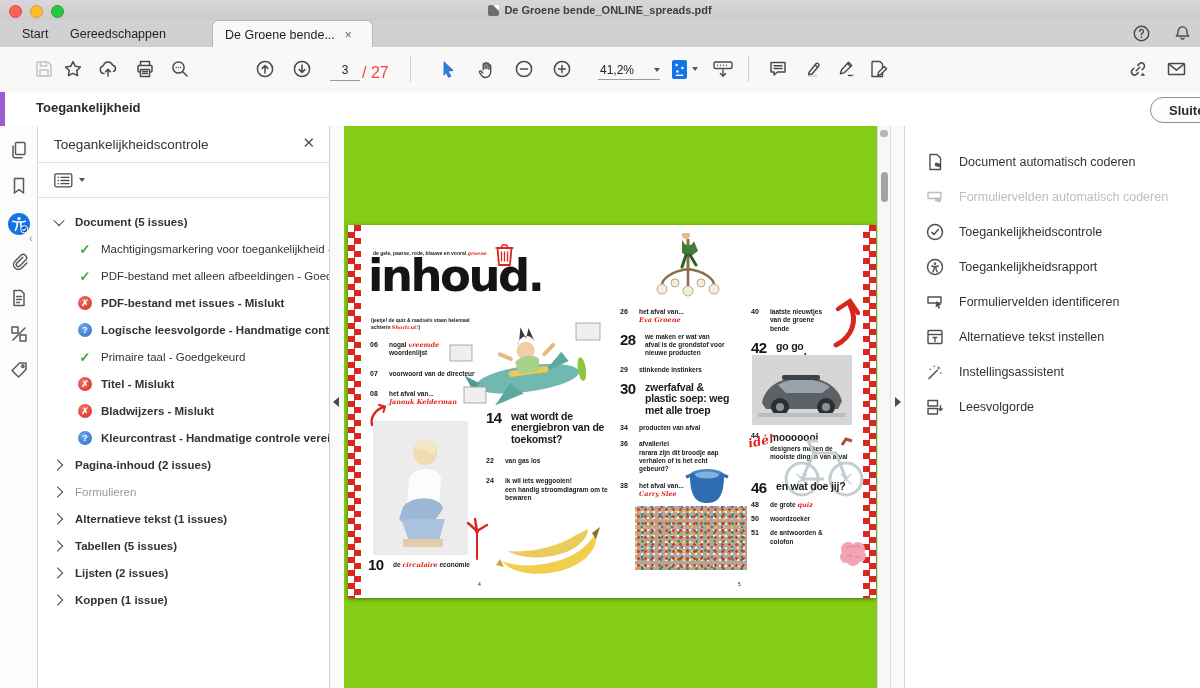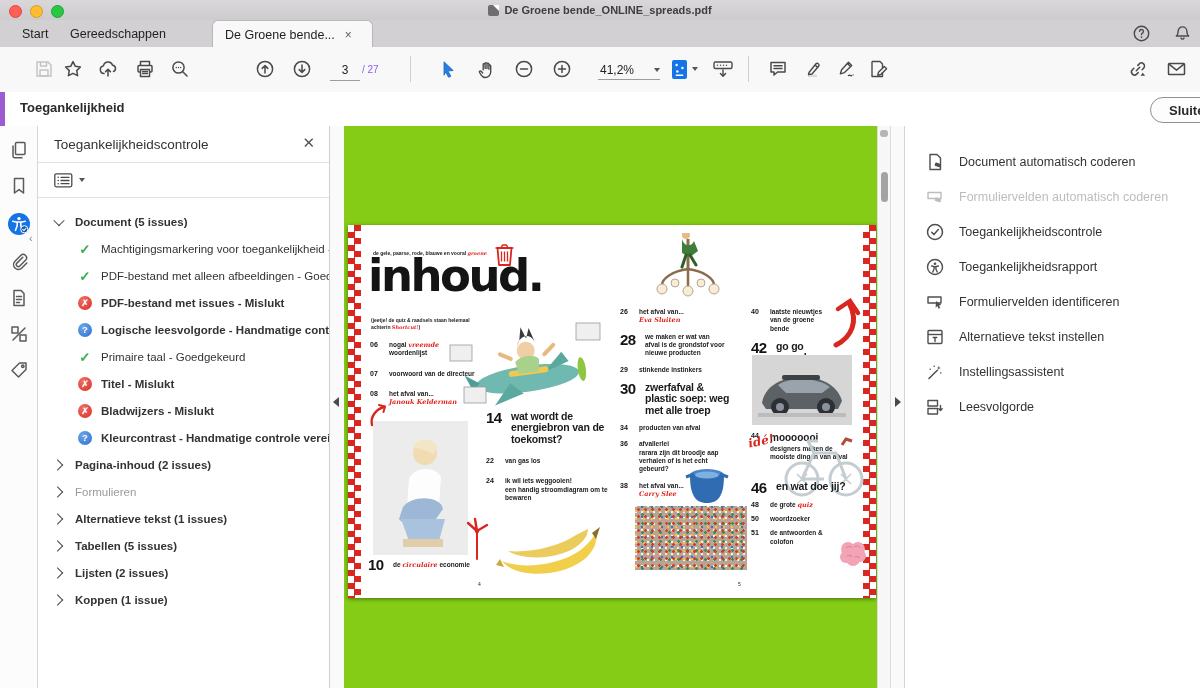--- a/index.html
+++ b/index.html
@@ -31,31 +31,31 @@
   .tab-close{color:#5f5f5f;font-size:12px;line-height:1;}
   .tabbar-right{position:absolute;right:8px;top:0;height:27px;display:flex;align-items:center;gap:22px;}
   
   .toolbar{position:absolute;left:0;top:47px;width:1200px;height:45px;background:#f9f8f9;
     border-bottom:1px solid #bdbdbd;}
   .tbi{position:absolute;top:12px;width:20px;height:20px;}
   .tsep{position:absolute;top:9px;width:1px;height:26px;background:#cfcfcf;}
   .pagebox{position:absolute;left:330px;top:13px;width:26px;height:19px;}
   .pagebox input{width:26px;height:17px;border:none;border-bottom:1px solid #9c9c9c;
     background:transparent;text-align:center;font-size:12px;font-family:inherit;color:#222;}
-  .pagetotal{position:absolute;left:362px;top:17px;font-size:10px;color:#8b5cf6;}
+  .pagetotal{position:absolute;left:362px;top:17px;font-size:16px;color:#ef4444;}
   .zoomctl{position:absolute;left:598px;top:13px;width:62px;height:19px;
     border-bottom:1px solid #9c9c9c;display:flex;align-items:center;justify-content:space-between;}
   .zoomval{font-size:12px;color:#222;padding-left:2px;}
   .caret{width:0;height:0;border-left:3.5px solid transparent;border-right:3.5px solid transparent;
     border-top:4.5px solid #555;}
   
   .subheader{position:absolute;left:0;top:92px;width:1200px;height:34px;background:#fff;
     border-bottom:1px solid #cfcfcf;}
   .subaccent{position:absolute;left:0;top:0;width:5px;height:34px;background:#9d5bd2;}
-  .subtitle{position:absolute;left:20px;top:8px;font-size:13px;font-weight:700;color:#2b2b2b;}
+  .subtitle{position:absolute;left:36px;top:8px;font-size:13px;font-weight:700;color:#2b2b2b;}
   .closebtn{position:absolute;left:1150px;top:5px;height:24px;padding:0 18px;background:#fdfdfd;
     border:1px solid #8f8f8f;border-radius:13px;font-size:13px;font-weight:700;color:#2b2b2b;
     display:flex;align-items:center;}
   
   .main{position:absolute;left:0;top:126px;width:1200px;height:562px;background:#fff;}
   .iconstrip{position:absolute;left:0;top:0;width:38px;height:562px;background:#fcfcfc;
     border-right:1px solid #d8d8d8;display:flex;flex-direction:column;align-items:center;
     padding-top:14px;gap:16px;box-sizing:border-box;}
   .strip-notch{position:absolute;left:29px;top:106px;font-size:11px;color:#8a8a8a;}
   
@@ -621,21 +621,21 @@
             <circle cx="38" cy="2" r="4" fill="#e9b98a"></circle>
             <path d="M34 6c2 8 10 8 12 2l4 10-8 6-8-4z" fill="#3f7d3a"></path>
             <path d="M42 22l6 10M38 22l-4 12" stroke="#2e5d2b" stroke-width="3" stroke-linecap="round"></path>
           </svg>
         </span>
 
         <div class="toc-col" style="left:272px;top:83px;width:118px">
 
             <div class="toc-entry e-plain e-name" style="margin-bottom:8px">
               <span class="toc-num">26</span>
-              <span class="toc-txt"><span class="lead"></span><span>het afval van...</span><span class="redscript">Eva Sluiten</span><span></span></span>
+              <span class="toc-txt"><span class="lead"></span><span>het afval van...</span><span class="redscript">Eva Groene</span><span></span></span>
             </div>
 
             <div class="toc-entry e-bignum" style="margin-bottom:8px">
               <span class="toc-num">28</span>
               <span class="toc-txt"><span class="lead">we maken er wat van</span><span>afval is de grondstof voor nieuwe producten</span><span class="redscript"></span><span></span></span>
             </div>
 
             <div class="toc-entry e-plain" style="margin-bottom:8px">
               <span class="toc-num">29</span>
               <span class="toc-txt"><span class="lead"></span><span>stinkende instinkers</span><span class="redscript"></span><span></span></span>

